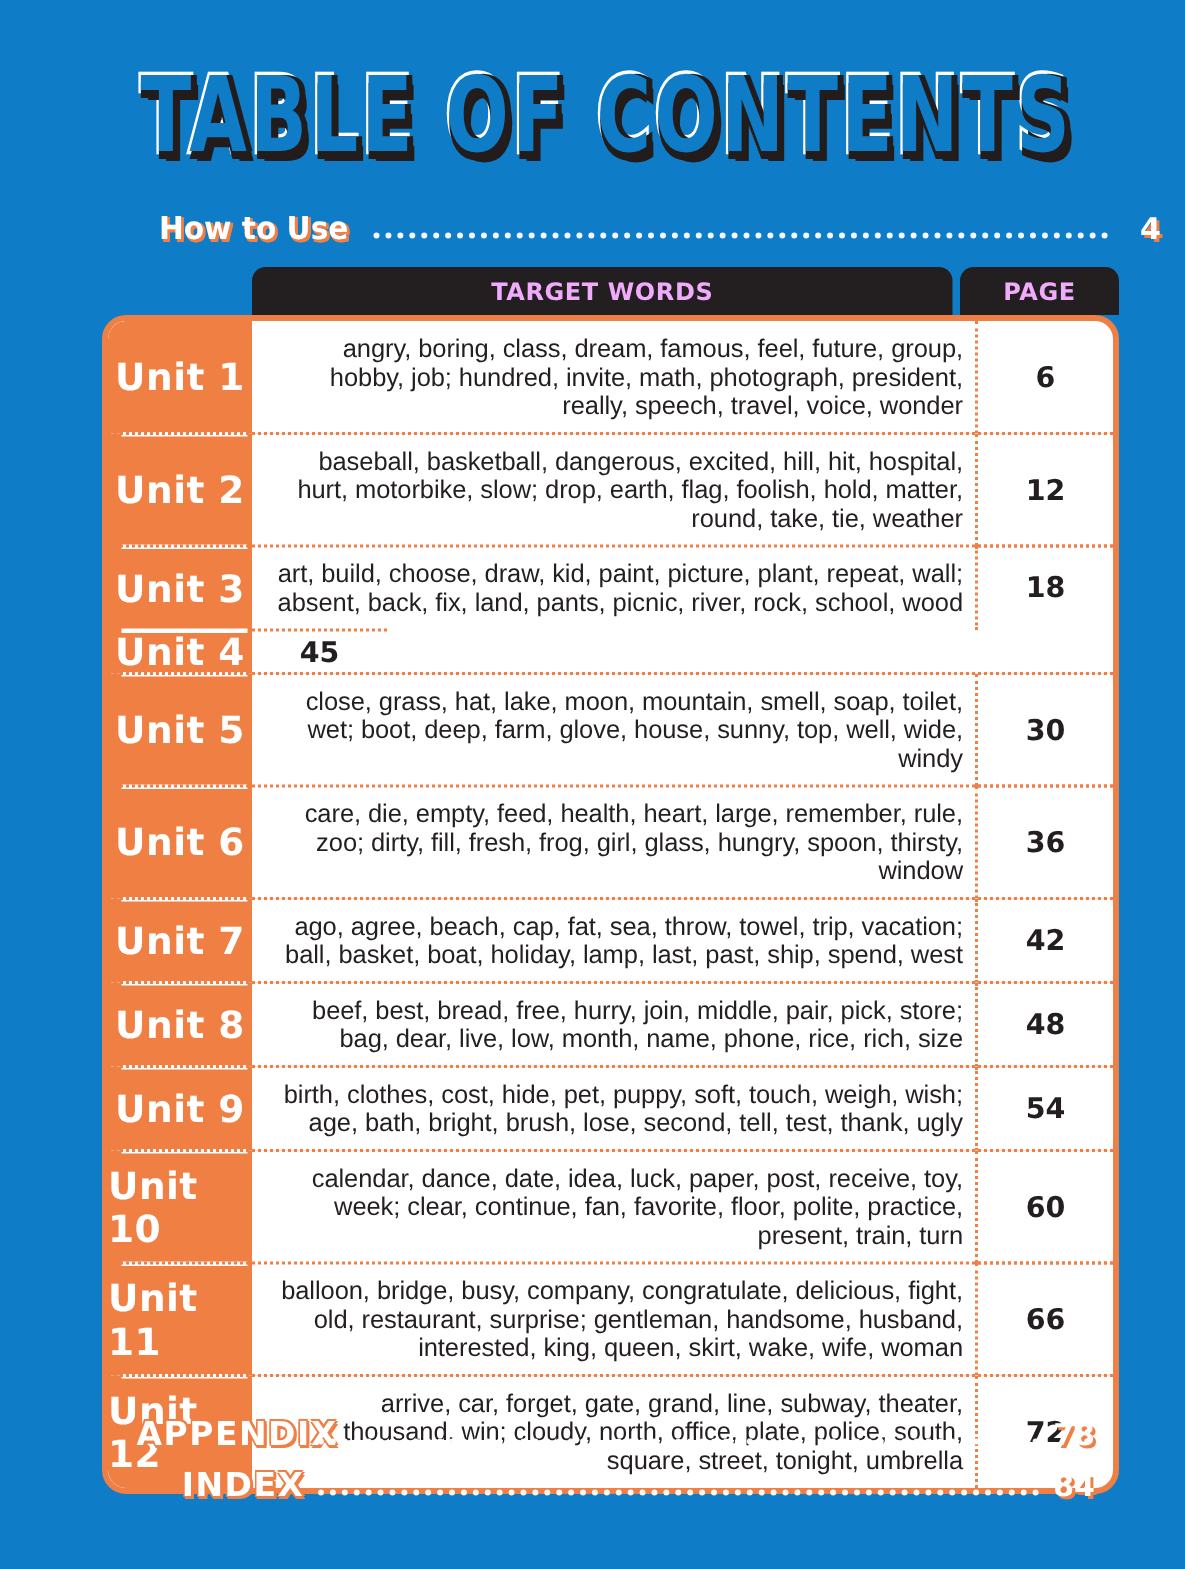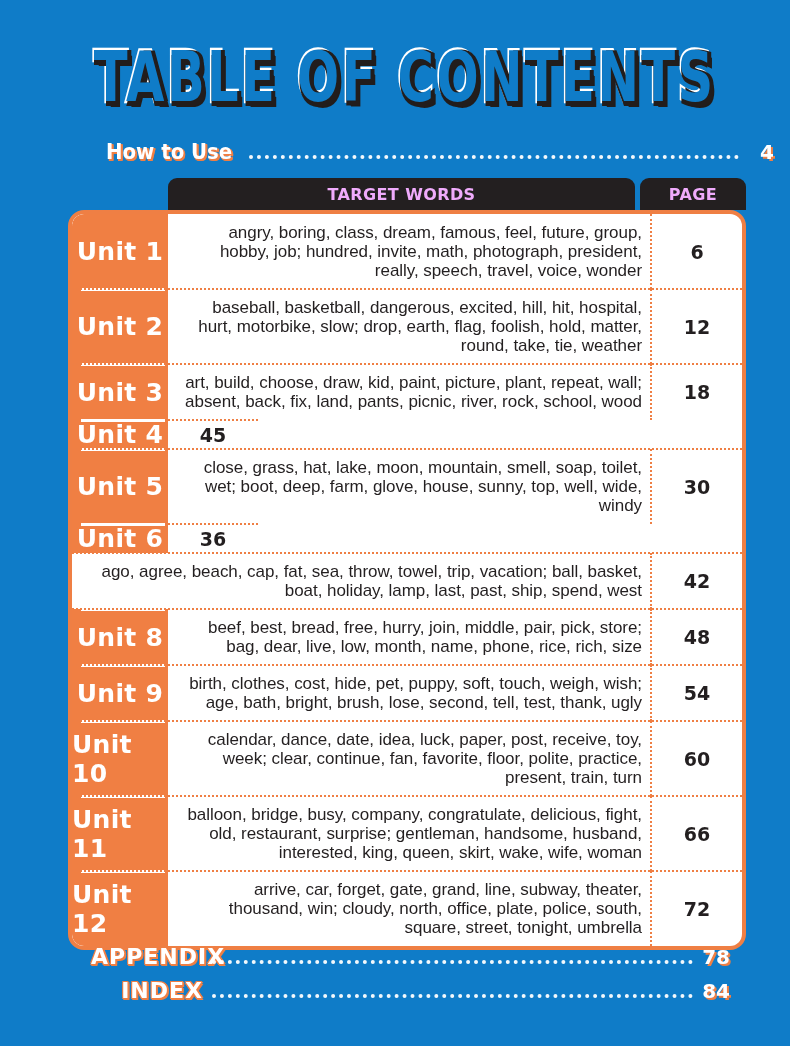--- a/index.html
+++ b/index.html
@@ -240,23 +240,25 @@
       <div class="unit">Unit 4</div>
       <div class="pgnum">45</div>
     </div>
     <div class="trow">
       <div class="unit">Unit 5</div>
       <div class="words">close, grass, hat, lake, moon, mountain, smell, soap, toilet, wet; boot, deep, farm, glove, house, sunny, top, well, wide, windy</div>
       <div class="pgnum">30</div>
     </div>
     <div class="trow">
       <div class="unit">Unit 6</div>
+      <div class="words">care, die, empty, feed, health, heart, large, remember, rule, zoo; dirty, fill, fresh, frog, girl, glass, hungry, spoon, thirsty, window</div>
       <div class="pgnum">36</div>
     </div>
     <div class="trow">
+      <div class="unit">Unit 7</div>
       <div class="words">ago, agree, beach, cap, fat, sea, throw, towel, trip, vacation; ball, basket, boat, holiday, lamp, last, past, ship, spend, west</div>
       <div class="pgnum">42</div>
     </div>
     <div class="trow">
       <div class="unit">Unit 8</div>
       <div class="words">beef, best, bread, free, hurry, join, middle, pair, pick, store; bag, dear, live, low, month, name, phone, rice, rich, size</div>
       <div class="pgnum">48</div>
     </div>
     <div class="trow">
       <div class="unit">Unit 9</div>

